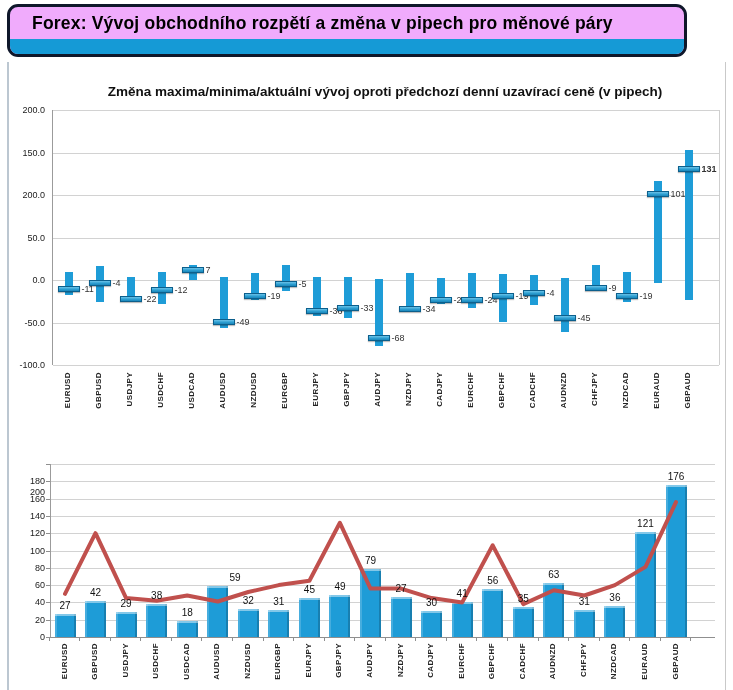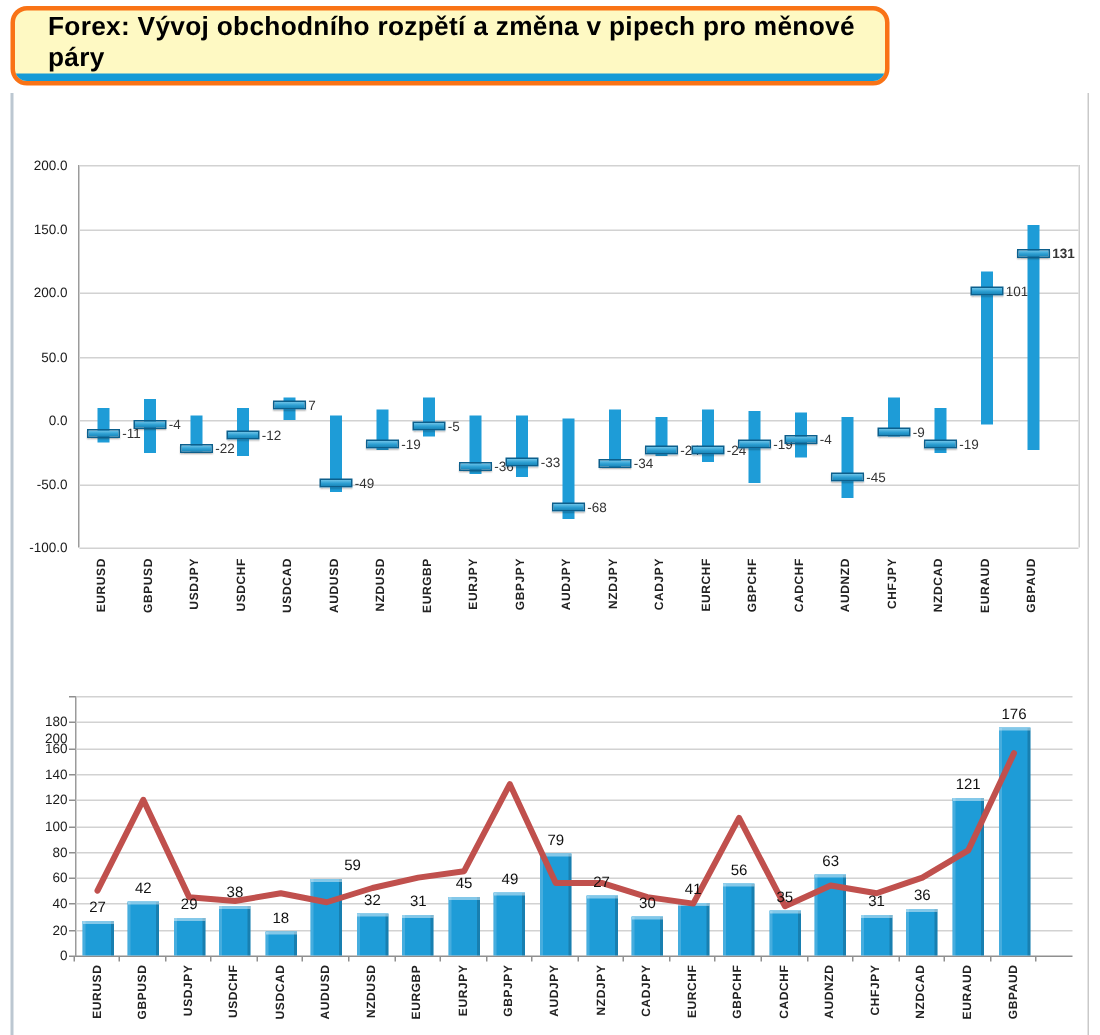--- a/index.html
+++ b/index.html
@@ -1,20 +1,20 @@
 <!DOCTYPE html>
 <html><head>
 <meta charset="utf-8">
 <style>
   html,body{margin:0;padding:0;background:#fff;}
   #page{position:relative;width:733px;height:690px;background:#fff;overflow:hidden;
         font-family:"Liberation Sans",sans-serif;}
   
-  .header-box{position:absolute;left:7px;top:4px;width:586px;height:53px;box-sizing:border-box;
-              border:3px solid #f97316;border-radius:11px;background:#fef9c3;display:flex;flex-direction:column;overflow:hidden;}
+  .header-box{position:absolute;left:7px;top:4px;width:680px;height:53px;box-sizing:border-box;
+              border:3px solid #0f172a;border-radius:11px;background:#f0abfc;display:flex;flex-direction:column;overflow:hidden;}
   .header-title{flex:1;display:flex;align-items:center;padding-left:22px;
                 font-size:17.5px;font-weight:bold;color:#000;letter-spacing:.2px;}
   .header-bar{height:15px;background:#159ad6;}
   
   .rule-left{position:absolute;left:7px;top:62px;width:2px;height:628px;background:#bcc7d1;}
   .rule-right{position:absolute;left:725px;top:62px;width:1px;height:628px;background:#c9c9c9;}
   
   .chart-section{position:absolute;left:0;width:733px;}
   #top-chart{top:62px;height:378px;}
   #bottom-chart{top:440px;height:250px;}
@@ -53,20 +53,21 @@
 
   <div class="header-box">
     <div class="header-title">Forex: Vývoj obchodního rozpětí a změna v pipech pro měnové páry</div>
     <div class="header-bar"></div>
   </div>
 
   <div class="rule-left"></div>
   <div class="rule-right"></div>
 
   <div id="top-chart" class="chart-section">
+    <div class="chart-title">Změna maxima/minima/aktuální vývoj oproti předchozí denní uzavírací ceně (v pipech)</div>
     <div id="top-chart-plot" class="plot">
         <div class="gridline" style="top: 0px;"></div>
         <div class="gridline" style="top: 42.5px;"></div>
         <div class="gridline" style="top: 85px;"></div>
         <div class="gridline" style="top: 127.5px;"></div>
         <div class="gridline" style="top: 170px;"></div>
         <div class="gridline" style="top: 212.5px;"></div>
         <div class="gridline" style="top: 255px;"></div>
         <div class="range-bar" style="left: 11.5px; top: 162.35px; height: 22.95px;"></div>
         <div class="cur-marker" style="left: 4.5px; top: 176.35px;"></div>

